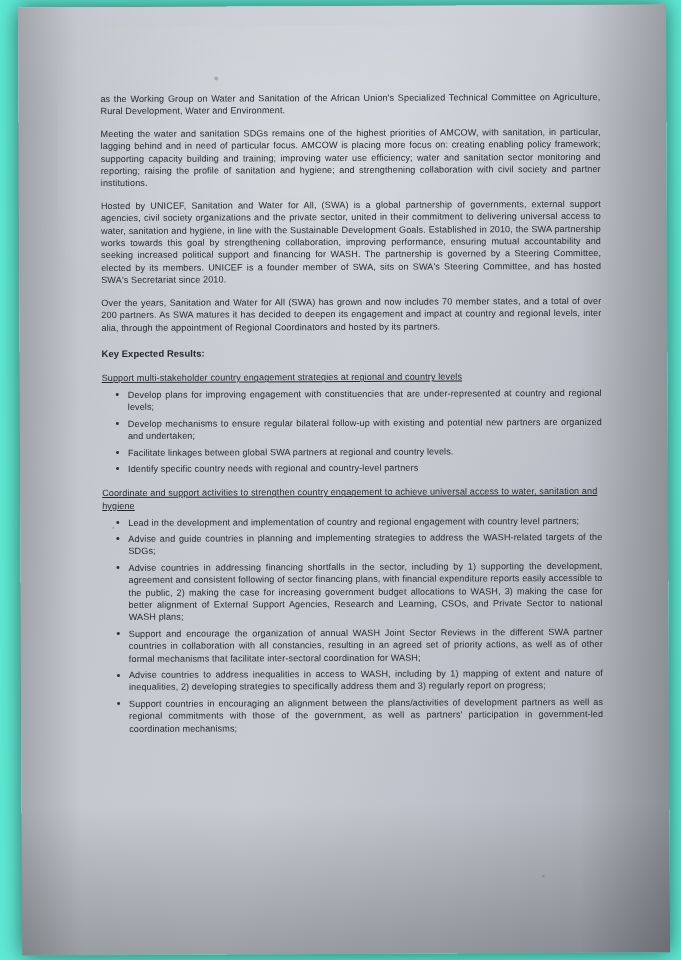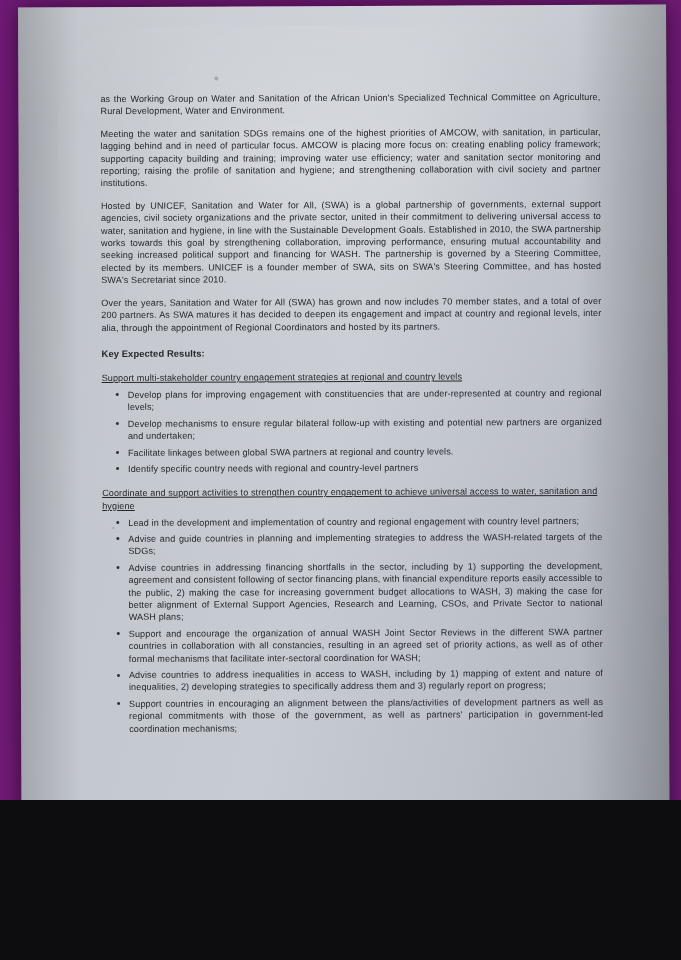--- a/index.html
+++ b/index.html
@@ -11,22 +11,22 @@
     width: 681px;
     height: 960px;
     overflow: hidden;
     font-family: "Liberation Sans", sans-serif;
   }
 
   
   #photo {
     position: relative;
     width: 681px;
-    height: 800px;
-    background: #701a75;
+    height: 960px;
+    background: #5eead4;
     overflow: hidden;
   }
 
   
   #page {
     position: absolute;
     left: 18px;
     top: 6px;
     width: 648px;
     height: 948px;

